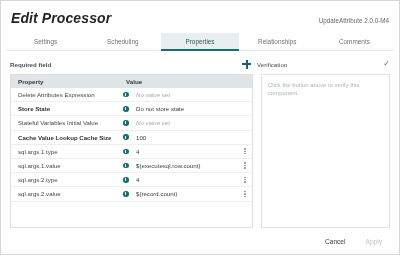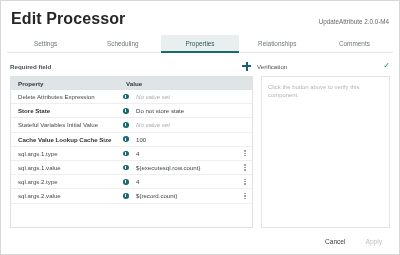--- a/index.html
+++ b/index.html
@@ -24,24 +24,25 @@
 
   
   .hdr {
     display: flex;
     align-items: baseline;
     justify-content: space-between;
     padding: 9px 10px 0 10px;
     flex: 0 0 auto;
   }
   .hdr-title {
-    font-size: 16px;
+    font-size: 14px;
     font-weight: bold;
     color: #262626;
     letter-spacing: .1px;
+    font-style: italic;
   }
   .hdr-version {
     font-size: 6.3px;
     color: #666a6d;
     white-space: nowrap;
   }
 
   
   .tabs {
     display: flex;

